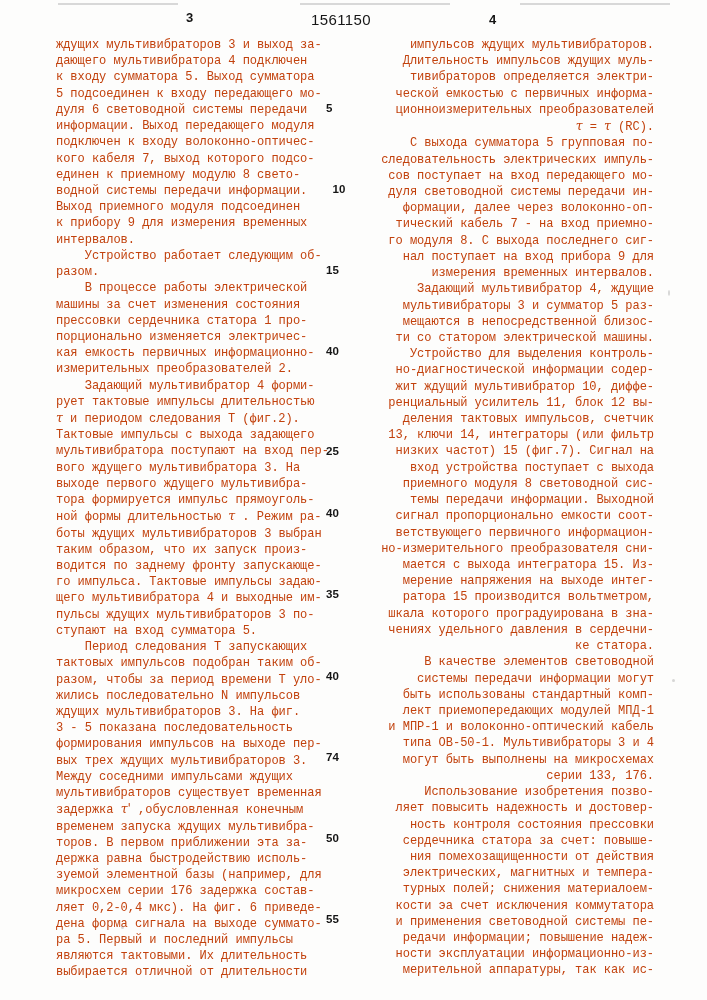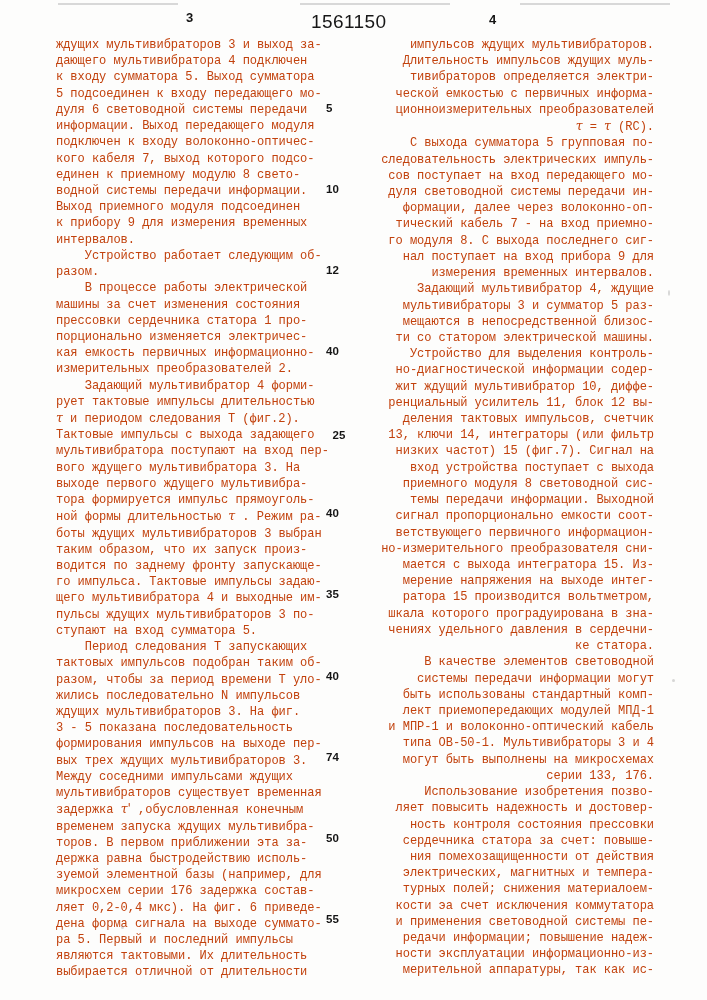--- a/index.html
+++ b/index.html
@@ -50,21 +50,21 @@
     top: 0;
     font-size: 13px;
     font-weight: bold;
     color: #141414;
     font-family: "Liberation Sans", sans-serif;
   }
   .hdr-patent {
     position: absolute;
     left: 311px;
     top: 1px;
-    font-size: 19px;
+    font-size: 15px;
     letter-spacing: .4px;
     color: #171717;
     font-family: "Liberation Sans", sans-serif;
   }
   .hdr-col-right {
     position: absolute;
     left: 489px;
     top: 2px;
     font-size: 13px;
     font-weight: bold;
@@ -135,24 +135,24 @@
   <div class="header">
     <span class="hdr-col-left">3</span>
     <span class="hdr-patent">1561150</span>
     <span class="hdr-col-right">4</span>
   </div>
 
   <div class="col col-left" id="col-left"><p>ждущих мультивибраторов 3 и выход за-</p><p>дающего мультивибратора 4 подключен</p><p>к входу сумматора 5. Выход сумматора</p><p>5 подсоединен к входу передающего мо-</p><p>дуля 6 световодной системы передачи</p><p>информации. Выход передающего модуля</p><p>подключен к входу волоконно-оптичес-</p><p>кого кабеля 7, выход которого подсо-</p><p>единен к приемному модулю 8 свето-</p><p>водной системы передачи информации.</p><p>Выход приемного модуля подсоединен</p><p>к прибору 9 для измерения временных</p><p>интервалов.</p><p>    Устройство работает следующим об-</p><p>разом.</p><p>    В процессе работы электрической</p><p>машины за счет изменения состояния</p><p>прессовки сердечника статора 1 про-</p><p>порционально изменяется электричес-</p><p>кая емкость первичных информационно-</p><p>измерительных преобразователей 2.</p><p>    Задающий мультивибратор 4 форми-</p><p>рует тактовые импульсы длительностью</p><p><span class="tau">τ</span> и периодом следования Т (фиг.2).</p><p>Тактовые импульсы с выхода задающего</p><p>мультивибратора поступают на вход пер-</p><p>вого ждущего мультивибратора 3. На</p><p>выходе первого ждущего мультивибра-</p><p>тора формируется импульс прямоуголь-</p><p>ной формы длительностью <span class="tau">τ</span> . Режим ра-</p><p>боты ждущих мультивибраторов 3 выбран</p><p>таким образом, что их запуск произ-</p><p>водится по заднему фронту запускающе-</p><p>го импульса. Тактовые импульсы задаю-</p><p>щего мультивибратора 4 и выходные им-</p><p>пульсы ждущих мультивибраторов 3 по-</p><p>ступают на вход сумматора 5.</p><p>    Период следования Т запускающих</p><p>тактовых импульсов подобран таким об-</p><p>разом, чтобы за период времени Т уло-</p><p>жились последовательно N импульсов</p><p>ждущих мультивибраторов 3. На фиг.</p><p>3 - 5 показана последовательность</p><p>формирования импульсов на выходе пер-</p><p>вых трех ждущих мультивибраторов 3.</p><p>Между соседними импульсами ждущих</p><p>мультивибраторов существует временная</p><p>задержка <span class="tau">τ'</span> ,обусловленная конечным</p><p>временем запуска ждущих мультивибра-</p><p>торов. В первом приближении эта за-</p><p>держка равна быстродействию исполь-</p><p>зуемой элементной базы (например, для</p><p>микросхем серии 176 задержка состав-</p><p>ляет 0,2-0,4 мкс). На фиг. 6 приведе-</p><p>дена форма сигнала на выходе суммато-</p><p>ра 5. Первый и последний импульсы</p><p>являются тактовыми. Их длительность</p><p>выбирается отличной от длительности</p></div>
 
   <div class="linenums" id="linenums">
       <div class="linenum" style="top: 64.88px;">5</div>
-      <div class="linenum" style="top: 145.98px;">10</div>
-      <div class="linenum" style="top: 227.08px;">12</div>
+      <div class="linenum" style="top: 145.98px; text-align: center;">10</div>
+      <div class="linenum" style="top: 227.08px;">15</div>
       <div class="linenum" style="top: 308.18px;">40</div>
-      <div class="linenum" style="top: 392px; text-align: center;">25</div>
+      <div class="linenum" style="top: 408px;">25</div>
       <div class="linenum" style="top: 470.38px;">40</div>
       <div class="linenum" style="top: 551.48px;">35</div>
       <div class="linenum" style="top: 632.58px;">40</div>
       <div class="linenum" style="top: 713.68px;">74</div>
       <div class="linenum" style="top: 794.78px;">50</div>
       <div class="linenum" style="top: 875.88px;">55</div>
     </div>
 
   <div class="col col-right" id="col-right"><p>импульсов ждущих мультивибраторов.</p><p>Длительность импульсов ждущих муль-</p><p>тивибраторов определяется электри-</p><p>ческой емкостью с первичных информа-</p><p>ционноизмерительных преобразователей</p><p><span class="tau">τ</span> = <span class="tau">τ</span> (RC).</p><p>    С выхода сумматора 5 групповая по-</p><p>следовательность электрических импуль-</p><p>сов поступает на вход передающего мо-</p><p>дуля световодной системы передачи ин-</p><p>формации, далее через волоконно-оп-</p><p>тический кабель 7 - на вход приемно-</p><p>го модуля 8. С выхода последнего сиг-</p><p>нал поступает на вход прибора 9 для</p><p>измерения временных интервалов.</p><p>    Задающий мультивибратор 4, ждущие</p><p>мультивибраторы 3 и сумматор 5 раз-</p><p>мещаются в непосредственной близос-</p><p>ти со статором электрической машины.</p><p>    Устройство для выделения контроль-</p><p>но-диагностической информации содер-</p><p>жит ждущий мультивибратор 10, диффе-</p><p>ренциальный усилитель 11, блок 12 вы-</p><p>деления тактовых импульсов, счетчик</p><p>13, ключи 14, интеграторы (или фильтр</p><p>низких частот) 15 (фиг.7). Сигнал на</p><p>вход устройства поступает с выхода</p><p>приемного модуля 8 световодной сис-</p><p>темы передачи информации. Выходной</p><p>сигнал пропорционально емкости соот-</p><p>ветствующего первичного информацион-</p><p>но-измерительного преобразователя сни-</p><p>мается с выхода интегратора 15. Из-</p><p>мерение напряжения на выходе интег-</p><p>ратора 15 производится вольтметром,</p><p>шкала которого проградуирована в зна-</p><p>чениях удельного давления в сердечни-</p><p>ке статора.</p><p>    В качестве элементов световодной</p><p>системы передачи информации могут</p><p>быть использованы стандартный комп-</p><p>лект приемопередающих модулей МПД-1</p><p>и МПР-1 и волоконно-оптический кабель</p><p>типа ОВ-50-1. Мультивибраторы 3 и 4</p><p>могут быть выполнены на микросхемах</p><p>серии 133, 176.</p><p>    Использование изобретения позво-</p><p>ляет повысить надежность и достовер-</p><p>ность контроля состояния прессовки</p><p>сердечника статора за счет: повыше-</p><p>ния помехозащищенности от действия</p><p>электрических, магнитных и темпера-</p><p>турных полей; снижения материалоем-</p><p>кости эа счет исключения коммутатора</p><p>и применения световодной системы пе-</p><p>редачи информации; повышение надеж-</p><p>ности эксплуатации информационно-из-</p><p>мерительной аппаратуры, так как ис-</p></div>
 

